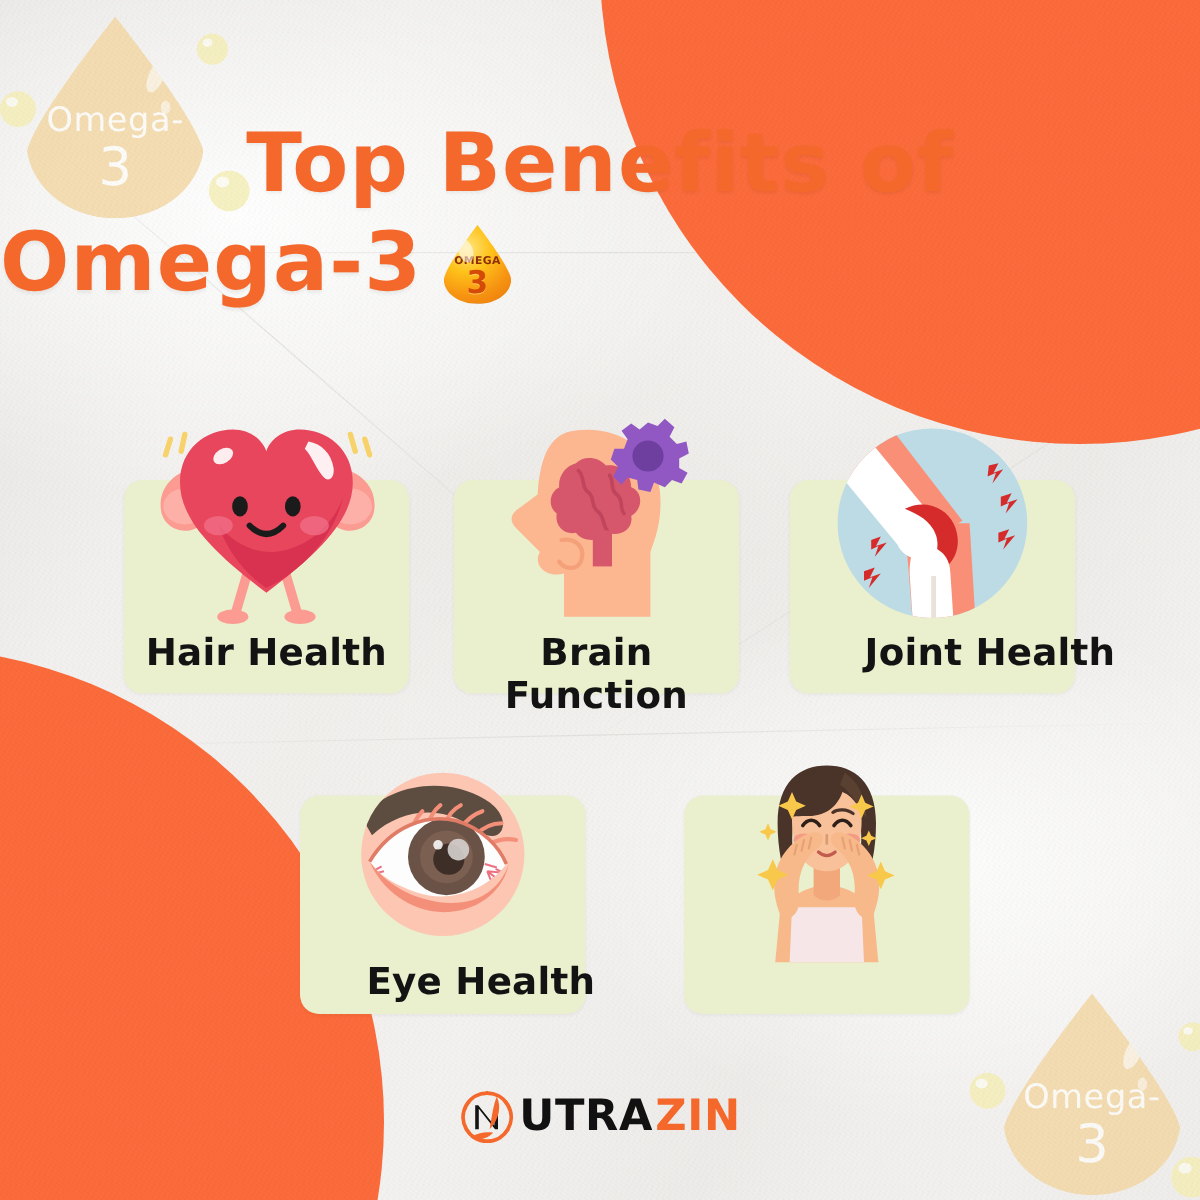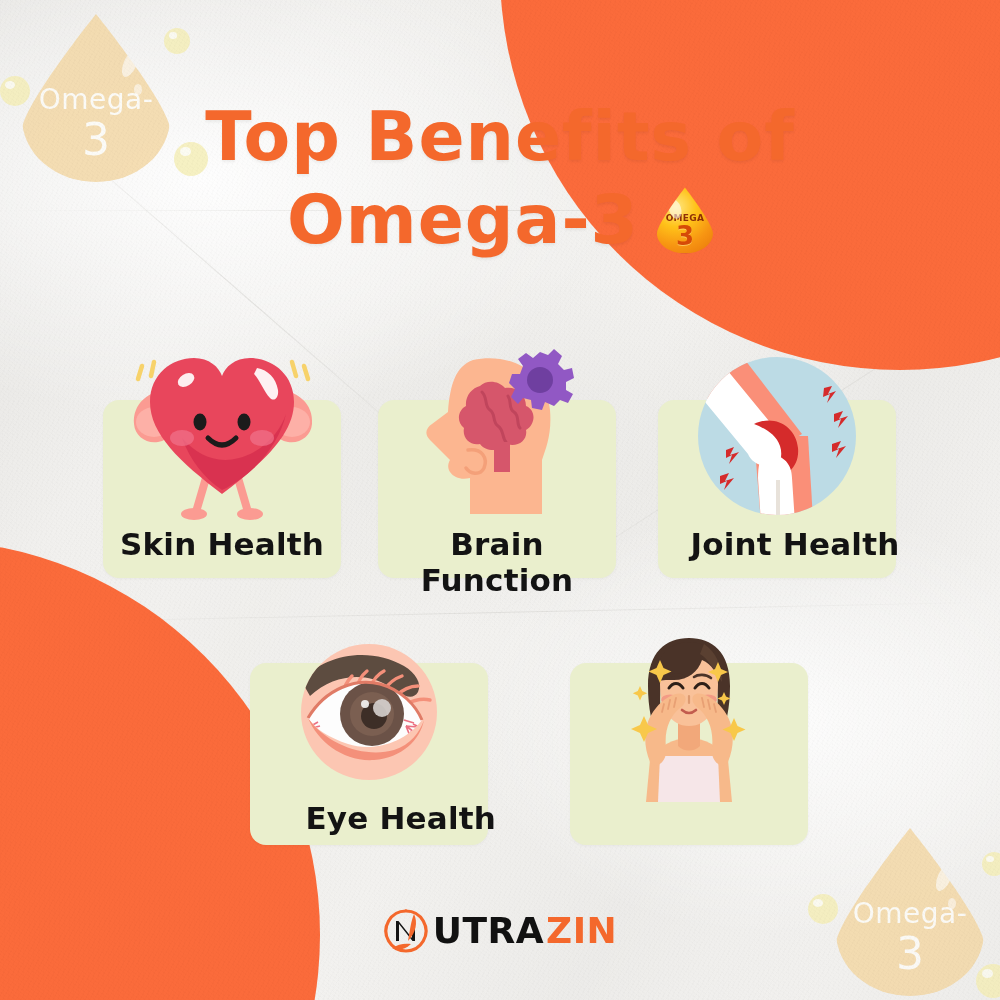--- a/index.html
+++ b/index.html
@@ -163,21 +163,21 @@
     font-family: "DejaVu Sans", sans-serif;
     font-weight: bold;
     font-size: 68px;
     letter-spacing: 1px;
     line-height: 1.22;
     text-shadow: 0 2px 3px rgba(0,0,0,.06);
   }
   .line2row {
     display: flex;
     align-items: center;
-    justify-content: center;
+    justify-content: flex-start;
     gap: 18px;
   }
 
   
   .gold-drop {
     position: relative;
     width: 56px;
     height: 66px;
     clip-path: path("M28 0 C28 0 56 36 56 46 C56 57 43 66 28 66 C13 66 0 57 0 46 C0 36 28 0 28 0 Z");
     background:
@@ -362,21 +362,21 @@
       <ellipse cx="66" cy="50" rx="9" ry="6" fill="#ffffff" opacity=".9" transform="rotate(-32 66 50)"></ellipse>
       <path d="M137 38 C148 40 156 48 158 60 C159 68 154 72 150 68 C144 62 140 50 134 44 Z" fill="#ffffff" opacity=".92"></path>
 
       <ellipse cx="80" cy="92" rx="6.5" ry="8.5" fill="#1b1b1b"></ellipse>
       <ellipse cx="124" cy="92" rx="6.5" ry="8.5" fill="#1b1b1b"></ellipse>
       <ellipse cx="62" cy="108" rx="12" ry="8" fill="#f0718a" opacity=".72"></ellipse>
       <ellipse cx="142" cy="108" rx="12" ry="8" fill="#f0718a" opacity=".72"></ellipse>
       <path d="M88 108 Q102 122 116 108" stroke="#1b1b1b" stroke-width="5" fill="none" stroke-linecap="round"></path>
     </svg>
   </div>
-  <div class="card-label" style="left:103px;top:526px;width:238px;">Skin Health</div>
+  <div class="card-label" style="left:103px;top:526px;width:238px;">Hair Health</div>
 
   <div class="card" style="left:378px;top:400px;width:238px;height:178px;"></div>
   <div class="card-art" style="left:378px;top:348px;width:238px;height:172px;">
     <svg width="175" height="172" viewBox="0 0 175 172">
 
       <path d="M63 12 C98 4 136 22 140 62 C142 86 136 100 132 112 L132 166 L60 166
                L60 130 C52 132 44 130 40 124 C36 118 40 112 40 112
                L20 92 C14 86 16 80 22 76 L38 64 C40 36 46 18 63 12 Z" fill="#fcb690"></path>
 
       <path d="M58 102 C72 100 78 110 74 120 C70 128 60 126 56 120" stroke="#f4a079" stroke-width="3.5" fill="none" stroke-linecap="round"></path>
@@ -428,21 +428,21 @@
 
       <g fill="#d52b2b">
         <path d="M132 36 l8 -2 -4 8 8 -3 -9 12 3 -9 -7 3 z"></path>
         <path d="M142 62 l9 -3 -4 8 9 -3 -10 12 3 -9 -7 3 z"></path>
         <path d="M140 92 l9 -3 -4 8 9 -3 -10 12 3 -9 -7 3 z"></path>
         <path d="M34 98 l8 -3 -4 8 9 -3 -10 12 3 -9 -6 3 z"></path>
         <path d="M28 124 l9 -3 -4 8 9 -3 -10 12 3 -9 -7 3 z"></path>
       </g>
     </svg>
   </div>
-  <div class="card-label" style="left:658px;top:526px;width:274px;">Joint Health</div>
+  <div class="card-label" style="left:688px;top:526px;width:274px;">Joint Health</div>
 
   <div class="card" style="left:250px;top:663px;width:238px;height:182px;"></div>
   <div class="card-art" style="left:250px;top:640px;width:238px;height:150px;">
     <svg width="150" height="150" viewBox="0 0 150 150">
       <defs>
         <clipPath id="eyeCircle">
             <circle cx="75" cy="72" r="68"></circle>
           </clipPath>
         <clipPath id="eyeBall">
           <path d="M14 78 C32 48 62 38 86 44 C108 50 122 66 128 80

